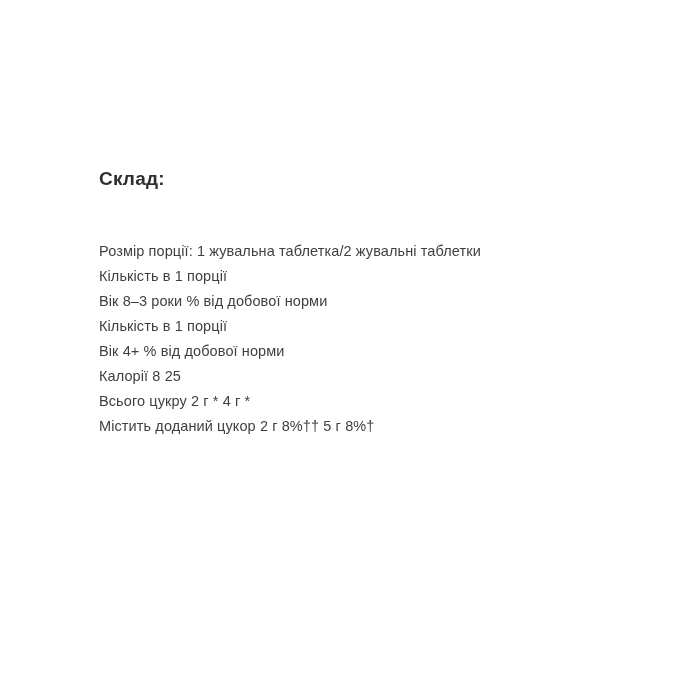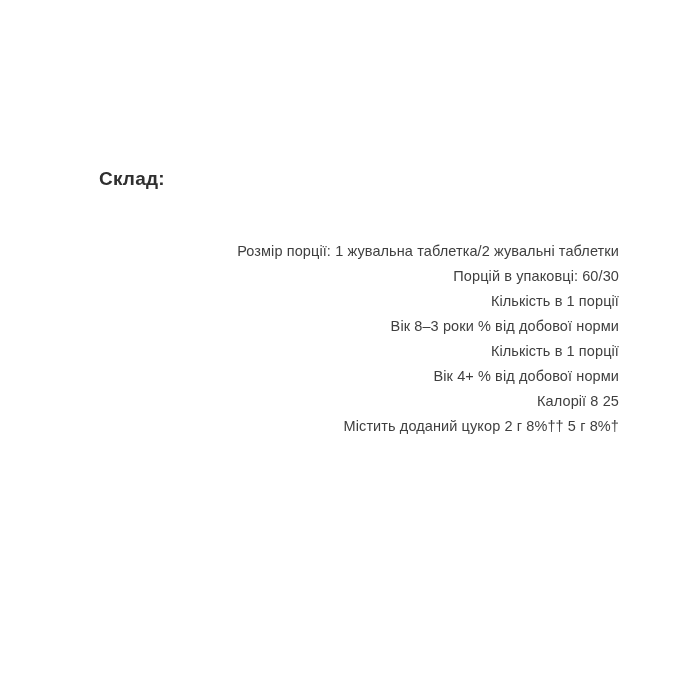--- a/index.html
+++ b/index.html
@@ -31,40 +31,39 @@
     font-weight: bold;
     color: #2f2f2f;
     letter-spacing: 0.2px;
     margin: 0 0 48px 0;
     line-height: 1.2;
   }
   .facts-list {
     list-style: none;
     margin: 0;
     padding: 0;
-    text-align: right;
   }
   .facts-list li {
     font-size: 14.5px;
     line-height: 25px;
     color: #3f3f3f;
     letter-spacing: 0.1px;
     white-space: nowrap;
   }
 </style>
 </head>
 <body>
 
 <div class="page">
   <div class="content">
     <h2 class="heading">Склад:</h2>
     <ul class="facts-list">
       <li>Розмір порції: 1 жувальна таблетка/2 жувальні таблетки</li>
-      <li>Порцій в упаковці: 60/30</li>
       <li>Кількість в 1 порції</li>
       <li>Вік 8–3 роки % від добової норми</li>
       <li>Кількість в 1 порції</li>
       <li>Вік 4+ % від добової норми</li>
       <li>Калорії 8 25</li>
+      <li>Всього цукру 2 г * 4 г *</li>
       <li>Містить доданий цукор 2 г 8%†† 5 г 8%†</li>
     </ul>
   </div>
 </div>
 
 </body></html>

